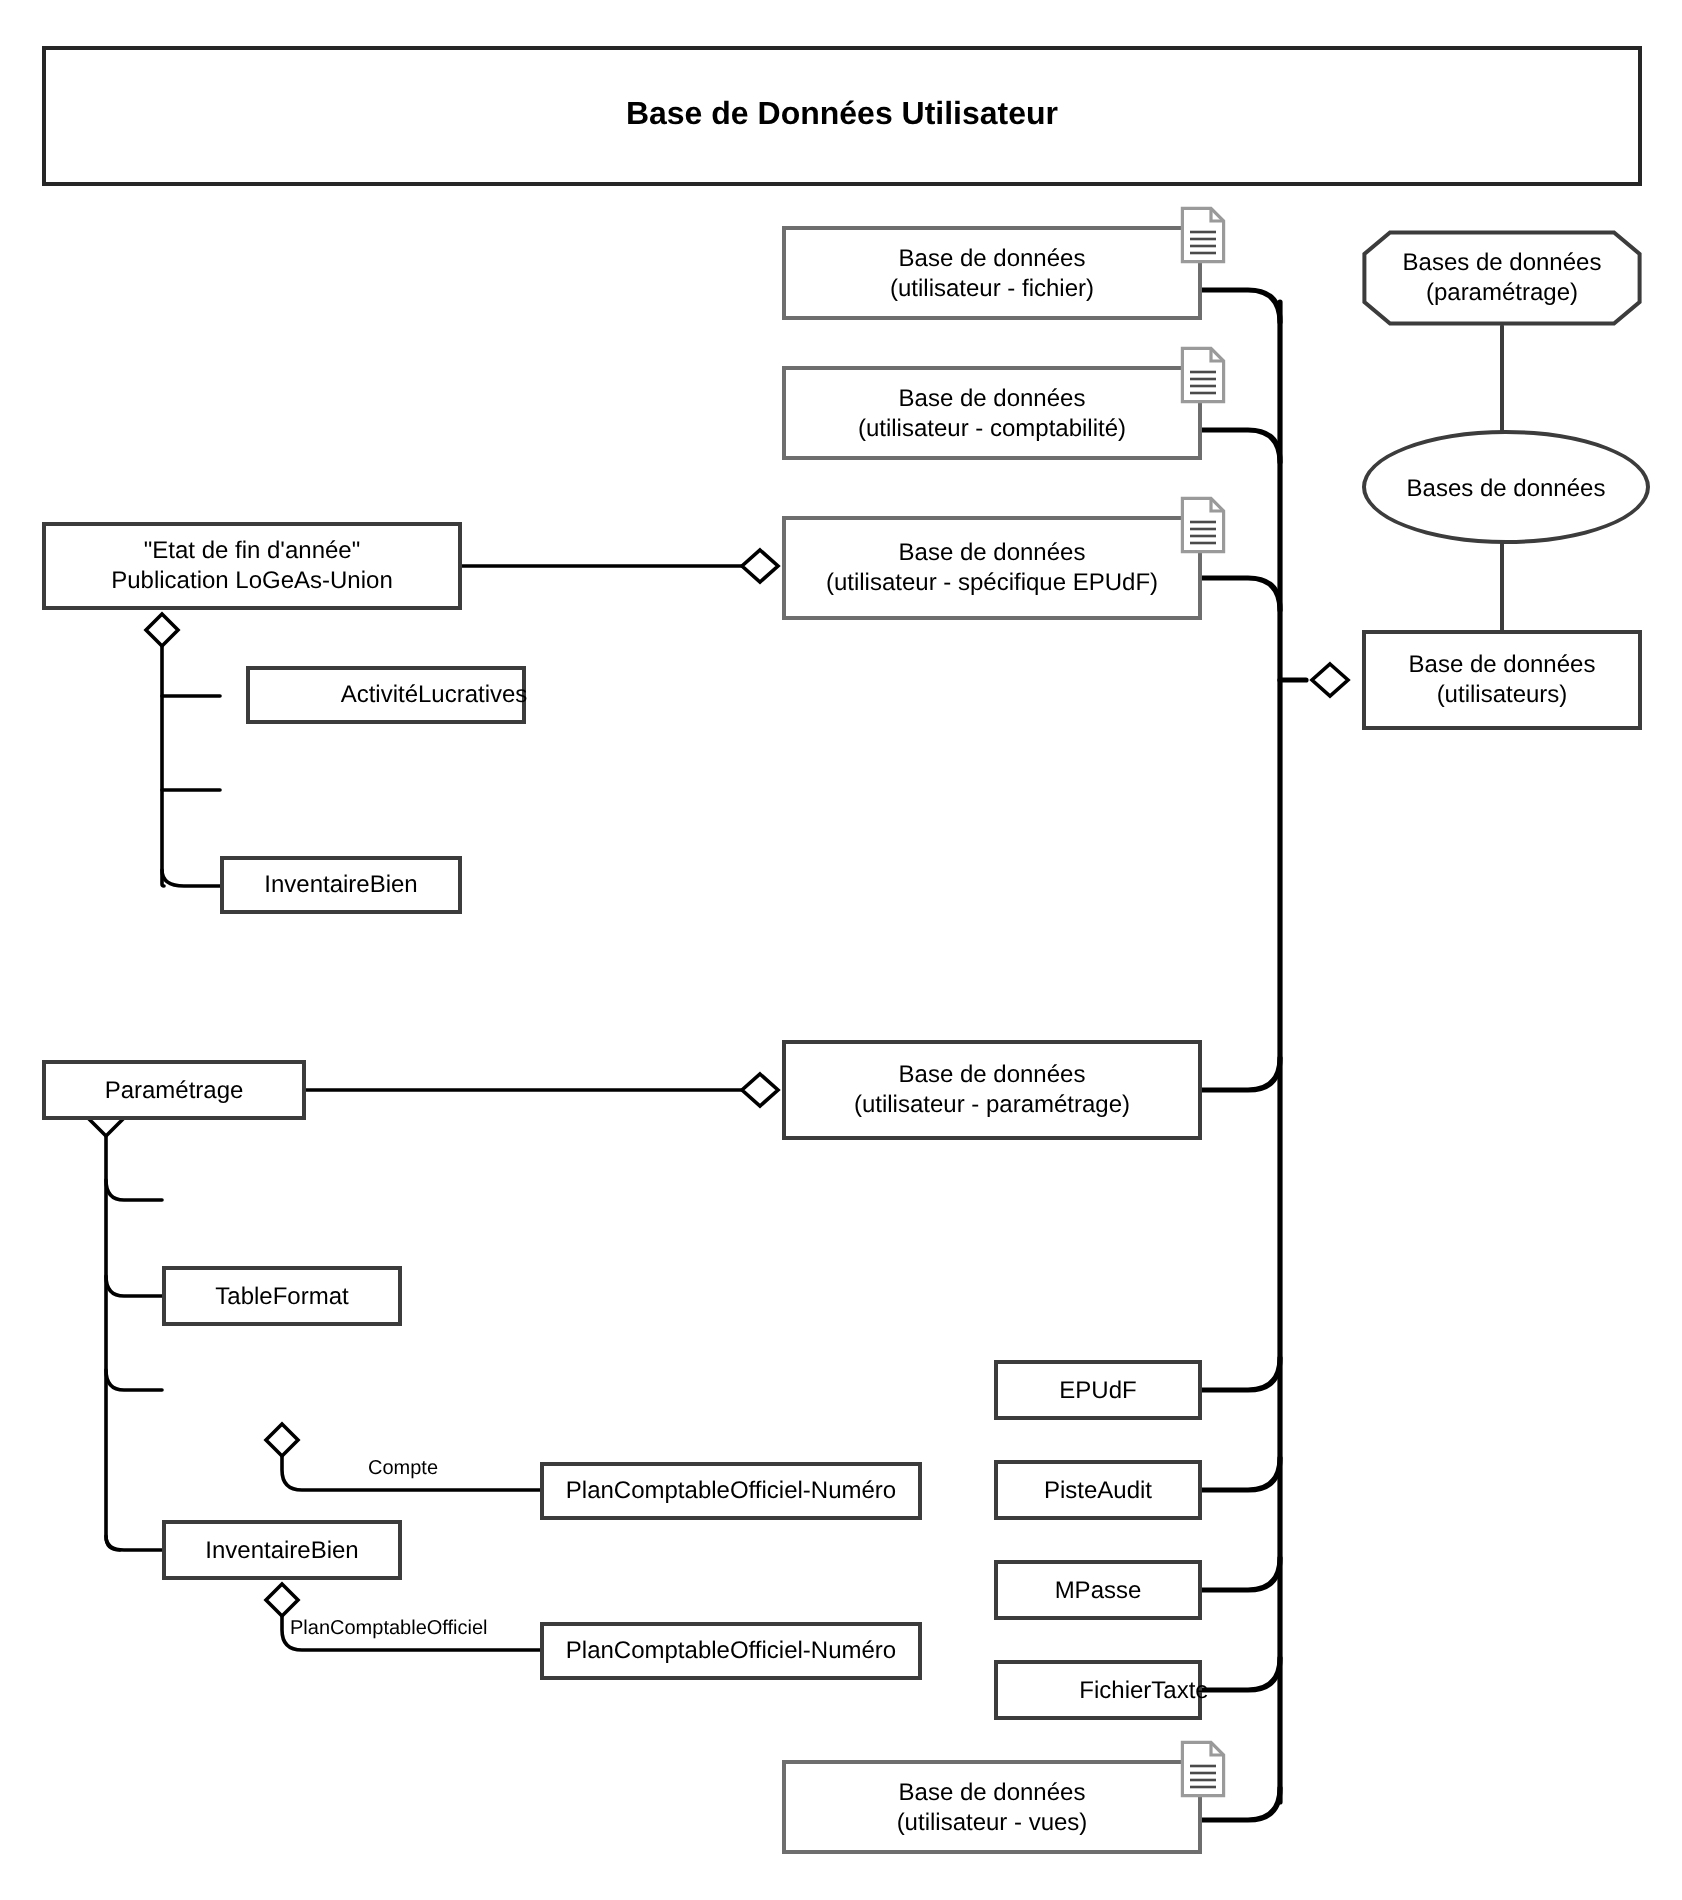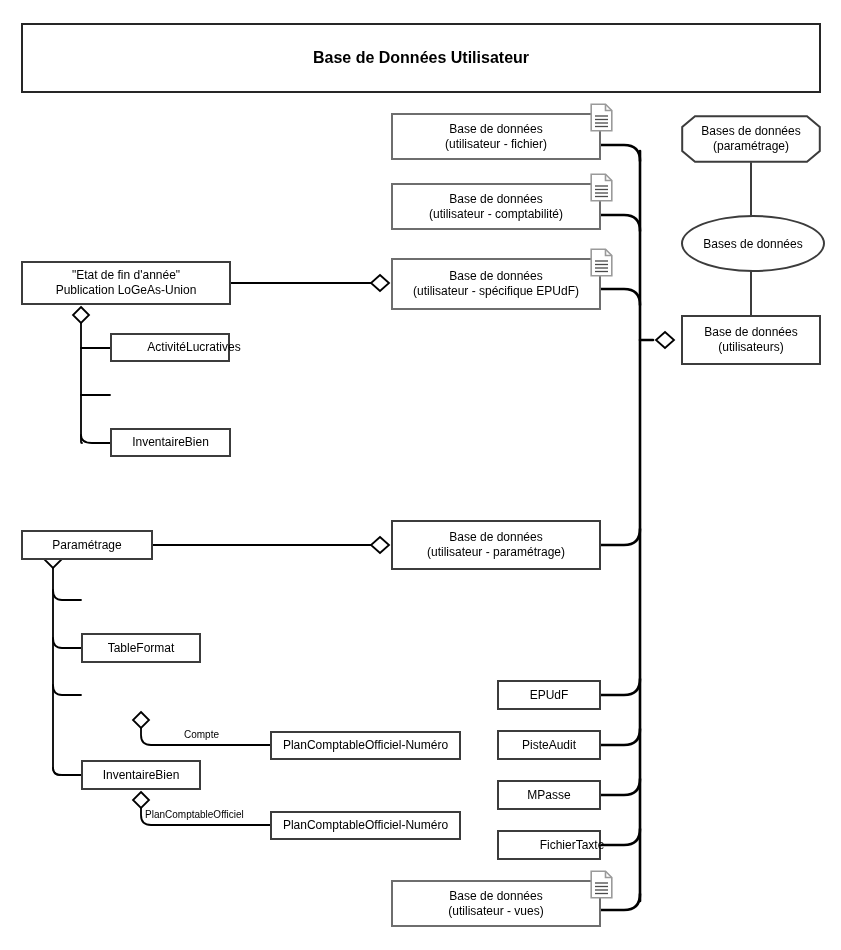--- a/index.html
+++ b/index.html
@@ -205,21 +205,21 @@
     </div>
   </div>
 
   <div class="node rect two-line" style="left:21px;top:261px;width:210px;height:44px;">
     <div>
       <span>"Etat de fin d'année"</span>
       <span>Publication LoGeAs-Union</span>
     </div>
   </div>
 
-  <div class="node rect" style="left:110px;top:333px;width:120px;height:29px;padding-left:48px;">ActivitéLucratives</div>
+  <div class="node rect" style="left:123px;top:333px;width:140px;height:29px;padding-left:48px;">ActivitéLucratives</div>
 
 
   <div class="node rect" style="left:110px;top:428px;width:121px;height:29px;">InventaireBien</div>
 
   <div class="node rect" style="left:21px;top:530px;width:132px;height:30px;">Paramétrage</div>
 
 
   <div class="node rect" style="left:81px;top:633px;width:120px;height:30px;">TableFormat</div>
 
 

